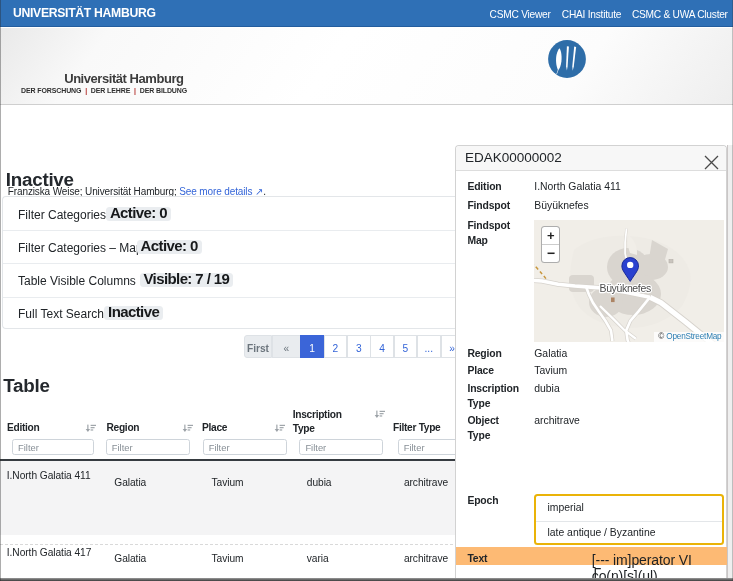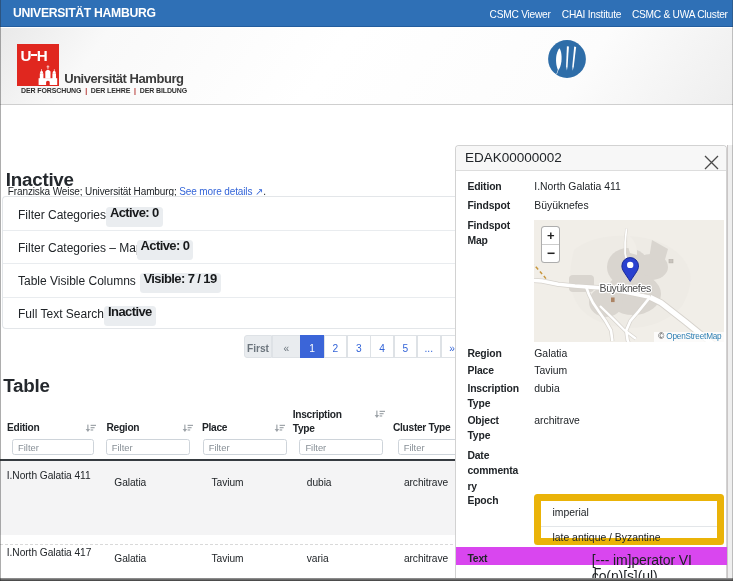--- a/index.html
+++ b/index.html
@@ -26,22 +26,22 @@
   .h1{position:absolute;left:-1px;top:116.3px;font-size:22.5px;font-weight:bold;color:#24282d;letter-spacing:0px;}
   .subtitle{position:absolute;left:7.8px;top:149.5px;font-size:10px;letter-spacing:-0.12px;color:#212529;margin-top:36px;}
   .subtitle a{color:#3465d8;}
   .h2{position:absolute;font-size:18.8px;font-weight:bold;color:#24282d;letter-spacing:-0.25px;}
   
   .card{position:absolute;left:2px;top:196.3px;width:740px;height:132.3px;background:#fff;
         border:1px solid #e3e6e9;border-radius:4px 0 0 4px;border-right:none;box-sizing:border-box;}
   .frow{position:absolute;left:0;width:100%;height:33.1px;}
   .frow.b{border-bottom:1px solid #e9ecef;}
   .flabel{position:absolute;left:15px;top:10.3px;font-size:12px;color:#212529;}
-  .fbadge{position:absolute;top:9.4px;height:20px;line-height:12.9px;background:#eaedf0;border-radius:3.5px;color:#17191b;
-          font-size:13px;font-weight:bold;letter-spacing:-0.6px;padding:0 3.9px;}
+  .fbadge{position:absolute;top:9.4px;height:14px;line-height:12.9px;background:#eaedf0;border-radius:3.5px;color:#17191b;
+          font-size:15px;font-weight:bold;letter-spacing:-0.6px;padding:0 3.9px;}
   
   .pg{position:absolute;top:334.6px;height:23.9px;background:#fff;border:0.8px solid #dee2e6;
       box-sizing:border-box;font-size:10.2px;color:#3465d8;text-align:center;line-height:25.4px;}
   .pg.dis{background:#e9ecef;color:#6c757d;}
   .pg.act{background:#3b65d8;border-color:#3b65d8;color:#fff;}
   
   .th{position:absolute;font-size:10.2px;font-weight:bold;color:#212529;letter-spacing:-0.3px;}
   .tc{position:absolute;font-size:10.2px;color:#212529;letter-spacing:-0.05px;}
   .finput{position:absolute;top:438.9px;height:16.4px;background:#fff;border:0.8px solid #ced4da;
           border-radius:2.6px;box-sizing:border-box;font-size:9.4px;color:#878f96;line-height:15px;padding-left:5px;}
@@ -56,65 +56,42 @@
   .ptitle{position:absolute;left:9.4px;font-size:13.5px;font-weight:500;color:#212529;}
   .plabel{position:absolute;font-size:10.4px;font-weight:bold;color:#212529;line-height:15.5px;letter-spacing:-0.15px;}
   .pval{position:absolute;font-size:10.4px;color:#212529;line-height:15.6px;}
   .mapbox{position:absolute;left:78.7px;top:73.4px;width:190.2px;height:122.7px;background:#f1eee8;overflow:hidden;}
   .zoomctl{position:absolute;left:7.1px;top:6.3px;width:18.8px;height:37.5px;background:#fff;
            border:1.6px solid rgba(0,0,0,0.32);border-radius:3.5px;box-sizing:border-box;}
   .attrib{position:absolute;right:0;bottom:0;height:10.2px;background:rgba(255,255,255,0.78);
           font-size:8.2px;letter-spacing:-0.2px;line-height:10px;padding:0 3px 0 4px;color:#333;}
   .attrib a{color:#2d7fb3;text-decoration:none;}
   .epochbox{position:absolute;left:78.7px;top:347.8px;width:190.2px;height:50.7px;background:#fff;
-            border:7px solid #eab308;border-radius:3.5px;box-sizing:border-box;}
-  .textrow{position:absolute;left:0px;top:400.5px;width:271px;height:18px;background:#d946ef;}
+            border:2px solid #eab308;border-radius:3.5px;box-sizing:border-box;}
+  .textrow{position:absolute;left:0px;top:400.5px;width:271px;height:18px;background:#fdba74;}
   .sertext{position:absolute;font-family:Liberation Sans, sans-serif;font-size:14px;color:#1d2124;letter-spacing:-0.1px;}
   
   .rightstrip{position:absolute;left:727.2px;top:145.2px;width:5.6px;height:435.8px;background:#efefef;
               border-left:1px solid #cac6c6;z-index:6;box-sizing:border-box;}
   .bottombar{position:absolute;left:0;top:577.7px;width:733px;height:3.3px;
              background:linear-gradient(#9a9a9a,#3c3c3c);z-index:9;}
   .leftedge{position:absolute;left:0;top:0;width:1px;height:581px;background:rgba(40,40,40,0.38);z-index:9;}
   .rightedge{position:absolute;left:732px;top:0;width:1px;height:581px;background:rgba(40,40,40,0.25);z-index:9;}
 </style>
 </head>
 <body>
 <div class="page">
 
   <div class="topbar"></div>
   <span class="brand">UNIVERSITÄT HAMBURG</span>
   <span class="tblink" style="left:489.6px">CSMC Viewer</span>
   <span class="tblink" style="left:561.8px">CHAI Institute</span>
   <span class="tblink" style="left:631.9px">CSMC &amp; UWA Cluster</span>
 
   <div class="band"></div>
-  <div class="uhhsq">
-    <span class="uhhuh">U<span style="display:inline-block;width:6.6px;height:2.2px;background:#fff;vertical-align:4.8px;margin:0 -0.6px 0 -1.1px;"></span>H</span>
-    <svg style="position:absolute;left:20px;top:20px" width="22" height="21" viewBox="0 0 22 21">
-      <g fill="#fff">
-
-        <path d="M8.3 14.5 L8.3 7.6 Q10.9 3.9 13.5 7.6 L13.5 14.5 Z"></path>
-        <rect x="10.6" y="1.2" width="0.7" height="4"></rect>
-        <rect x="9.6" y="2.5" width="2.7" height="0.7"></rect>
-
-        <rect x="2.8" y="9.2" width="3.6" height="6" rx="0.4"></rect>
-        <circle cx="4.6" cy="8.3" r="1.4"></circle>
-        <rect x="4.3" y="5.2" width="0.7" height="2.6"></rect>
-
-        <rect x="15.4" y="9.2" width="3.6" height="6" rx="0.4"></rect>
-        <circle cx="17.2" cy="8.3" r="1.4"></circle>
-        <rect x="16.9" y="5.2" width="0.7" height="2.6"></rect>
-
-        <rect x="1.6" y="14.2" width="18.6" height="6.8"></rect>
-      </g>
-
-      <path d="M9.1 21 L9.1 17.8 Q10.9 15.7 12.7 17.8 L12.7 21 Z" fill="#e0271f"></path>
-    </svg>
-  </div>
   <span class="uhhname">Universität Hamburg</span>
   <span class="uhhslogan">DER FORSCHUNG <span class="sep">|</span> DER LEHRE <span class="sep">|</span> DER BILDUNG</span>
   <svg style="position:absolute;left:547.8px;top:39.7px" width="38" height="38" viewBox="0 0 38 38">
     <circle cx="19" cy="19" r="18.9" fill="#2e6da8"></circle>
     <g fill="#fff">
       <path d="M11.6 8.2 C 14 12.5 14.2 20.5 12.4 26.2 C 11.7 28.3 10.8 29.6 10 30.2 C 8.2 26.5 7.4 20 8.6 14.6 C 9.3 11.6 10.4 9.4 11.6 8.2 Z"></path>
       <path d="M9.9 29.8 L 10.4 30 L 8.9 34.2 L 8.4 34 Z"></path>
       <path d="M18.9 6.3 L 20.9 6.4 L 19.6 26.3 L 18.9 30.6 L 18.1 26.2 Z"></path>
       <path d="M26.2 6.6 L 28.1 6.9 L 25.8 26.5 L 24.7 30.7 L 24.3 26.3 Z"></path>
     </g>
@@ -151,21 +128,21 @@
   <div class="pg" style="left:393.7px;width:23.4px;">5</div>
   <div class="pg" style="left:416.9px;width:23.8px;">...</div>
   <div class="pg" style="left:440.5px;width:23.4px;">»</div>
 
   <div class="h2" style="left:3.3px;top:374.5px;">Table</div>
 
   <span class="th" style="left:7px;top:422px;">Edition</span>
   <span class="th" style="left:106.5px;top:422px;">Region</span>
   <span class="th" style="left:202px;top:422px;">Place</span>
   <span class="th" style="left:292.8px;top:408px;line-height:14.3px;">Inscription<br>Type</span>
-  <span class="th" style="left:393px;top:422px;">Cluster Type</span>
+  <span class="th" style="left:393px;top:422px;">Filter Type</span>
   <svg class="abs" style="left:84.9px;top:423.5px" width="11" height="8" viewBox="0 0 11 8">
       <g fill="#9ba1a6">
         <rect x="2.3" y="0.6" width="1.15" height="5.2"></rect>
         <path d="M0.7 5.1 L5.1 5.1 L2.9 7.9 Z"></path>
         <rect x="5.6" y="0.8" width="5.4" height="1.15"></rect>
         <rect x="5.6" y="3.1" width="4" height="1.15"></rect>
         <rect x="5.6" y="5.4" width="2.6" height="1.15"></rect>
       </g>
     </svg>
   <svg class="abs" style="left:181.9px;top:423.5px" width="11" height="8" viewBox="0 0 11 8">
@@ -276,21 +253,20 @@
       <div class="attrib">© <a href="#">OpenStreetMap</a></div>
     </div>
     <span class="plabel" style="left:11.8px;top:199.5px;">Region</span>
     <span class="pval" style="left:78.7px;top:199.5px;">Galatia</span>
     <span class="plabel" style="left:11.8px;top:217px;">Place</span>
     <span class="pval" style="left:78.7px;top:217px;">Tavium</span>
     <span class="plabel" style="left:11.8px;top:234.5px;">Inscription<br>Type</span>
     <span class="pval" style="left:78.7px;top:234.5px;">dubia</span>
     <span class="plabel" style="left:11.8px;top:266.6px;">Object<br>Type</span>
     <span class="pval" style="left:78.7px;top:266.6px;">architrave</span>
-    <span class="plabel" style="left:11.8px;top:301.6px;">Date<br>commenta<br>ry</span>
     <span class="plabel" style="left:11.8px;top:346.6px;">Epoch</span>
     <div class="epochbox">
       <span class="pval" style="left:11.2px;top:3.7px;">imperial</span>
       <div style="position:absolute;left:0;top:25.5px;width:100%;border-top:1px solid #e3e6e9;"></div>
       <span class="pval" style="left:11.2px;top:28.8px;">late antique / Byzantine</span>
     </div>
     <div class="textrow">
       <span class="plabel" style="left:11.8px;top:4.2px;">Text</span>
       <span class="sertext" style="position:absolute;left:136.2px;top:5.8px;">[--- im]perator VI co(n)[s](ul)</span>
       <span class="sertext" style="position:absolute;left:138px;top:18.3px;">Γ</span>

